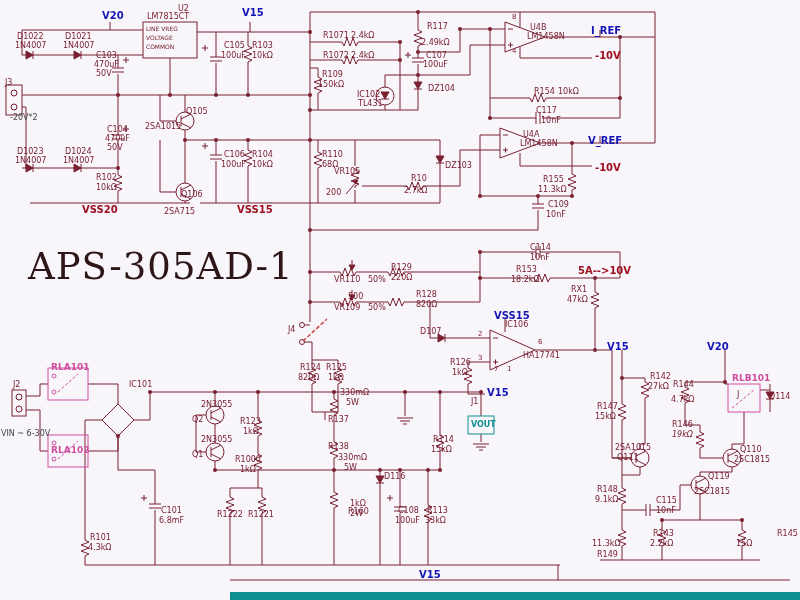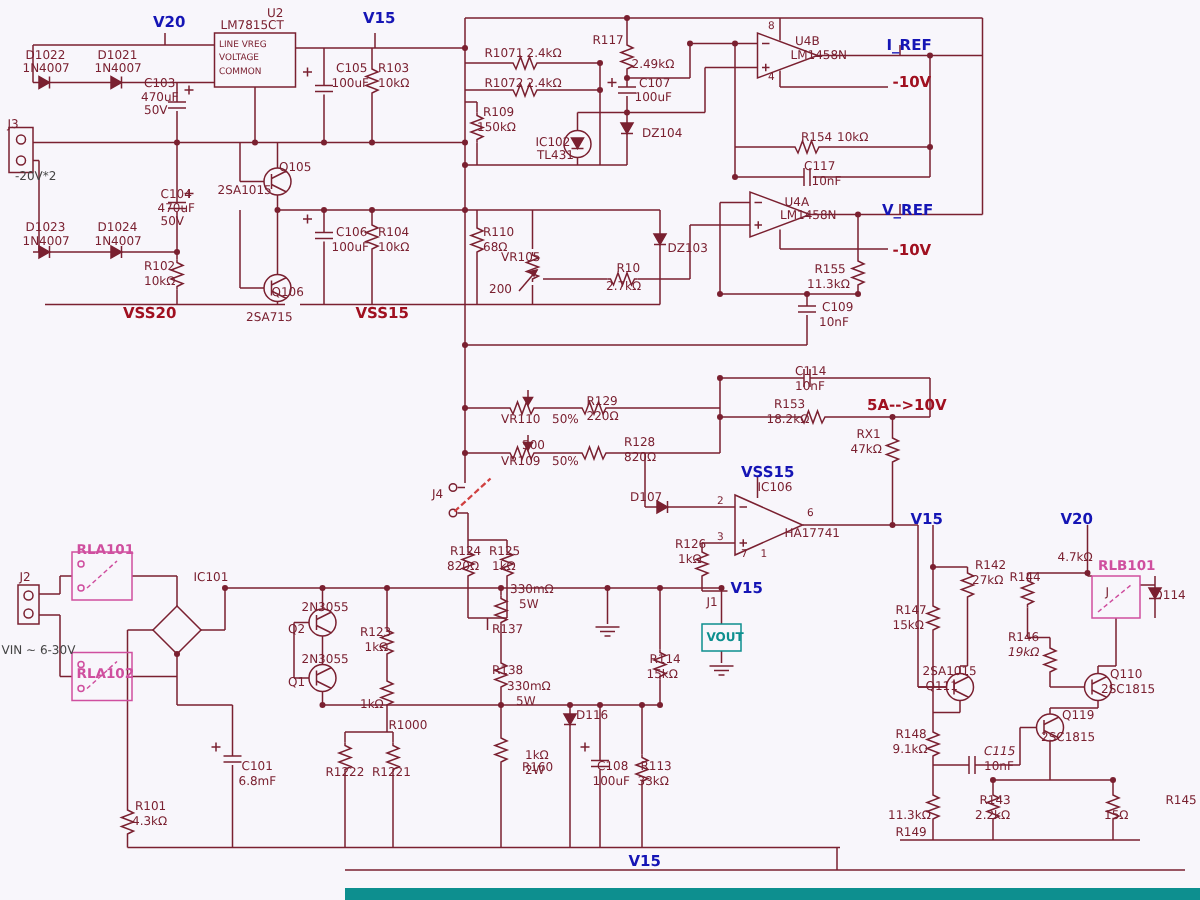--- a/index.html
+++ b/index.html
@@ -311,21 +311,21 @@
       <span class="lbl ref" style="left: 94px; top: 61px;">470uF</span>
       <span class="lbl ref" style="left: 96px; top: 70px;">50V</span>
       <span class="lbl ref" style="left: 224px; top: 42px;">C105</span>
       <span class="lbl ref" style="left: 221px; top: 52px;">100uF</span>
       <span class="lbl ref" style="left: 252px; top: 42px;">R103</span>
       <span class="lbl ref" style="left: 252px; top: 52px;">10kΩ</span>
       <span class="lbl ref" style="left: 323px; top: 32px;">R1071</span>
       <span class="lbl ref" style="left: 351px; top: 32px;">2.4kΩ</span>
       <span class="lbl ref" style="left: 323px; top: 52px;">R1072</span>
       <span class="lbl ref" style="left: 351px; top: 52px;">2.4kΩ</span>
-      <span class="lbl ref" style="left: 395px; top: 23px; text-align: right;">R117</span>
+      <span class="lbl ref" style="left: 427px; top: 23px; text-align: right;">R117</span>
       <span class="lbl ref" style="left: 421px; top: 39px;">2.49kΩ</span>
       <span class="lbl ref" style="left: 426px; top: 52px;">C107</span>
       <span class="lbl ref" style="left: 423px; top: 61px;">100uF</span>
       <span class="lbl ref" style="left: 530px; top: 24px;">U4B</span>
       <span class="lbl ref" style="left: 527px; top: 33px;">LM1458N</span>
       <span class="lbl net" style="left: 591px; top: 26px;">I_REF</span>
       <span class="lbl pwr" style="left: 595px; top: 51px;">-10V</span>
       <span class="lbl pin" style="left: 512px; top: 14px;">8</span>
       <span class="lbl pin" style="left: 512px; top: 48px;">4</span>
       <span class="lbl ref" style="left: 322px; top: 71px;">R109</span>
@@ -366,20 +366,21 @@
       <span class="lbl ref" style="left: 543px; top: 176px;">R155</span>
       <span class="lbl ref" style="left: 538px; top: 186px;">11.3kΩ</span>
       <span class="lbl ref" style="left: 548px; top: 201px;">C109</span>
       <span class="lbl ref" style="left: 546px; top: 211px;">10nF</span>
       <span class="lbl ref" style="left: 96px; top: 174px;">R102</span>
       <span class="lbl ref" style="left: 96px; top: 184px;">10kΩ</span>
       <span class="lbl ref" style="left: 181px; top: 191px;">Q106</span>
       <span class="lbl ref" style="left: 164px; top: 208px;">2SA715</span>
       <span class="lbl pwr" style="left: 82px; top: 205px;">VSS20</span>
       <span class="lbl pwr" style="left: 237px; top: 205px;">VSS15</span>
+      <span class="lbl title" style="left: 28px; top: 248px;">APS-305AD-1</span>
       <span class="lbl ref" style="left: 530px; top: 244px;">C114</span>
       <span class="lbl ref" style="left: 530px; top: 254px;">10nF</span>
       <span class="lbl ref" style="left: 391px; top: 264px;">R129</span>
       <span class="lbl ref" style="left: 391px; top: 274px;">220Ω</span>
       <span class="lbl ref" style="left: 516px; top: 266px;">R153</span>
       <span class="lbl ref" style="left: 511px; top: 276px;">18.2kΩ</span>
       <span class="lbl pwr" style="left: 578px; top: 266px;">5A--&gt;10V</span>
       <span class="lbl ref" style="left: 334px; top: 276px;">VR110</span>
       <span class="lbl ref" style="left: 368px; top: 276px;">50%</span>
       <span class="lbl ref" style="left: 348px; top: 293px;">500</span>
@@ -410,21 +411,21 @@
       <span class="lbl ref" style="left: 13px; top: 381px;">J2</span>
       <span class="lbl ref" style="left: 129px; top: 381px;">IC101</span>
       <span class="lbl pink" style="left: 51px; top: 446px;">RLA102</span>
       <span class="lbl ann" style="left: 1px; top: 430px;">VIN ~ 6-30V</span>
       <span class="lbl ref" style="left: 201px; top: 401px;">2N3055</span>
       <span class="lbl ref" style="left: 192px; top: 416px;">Q2</span>
       <span class="lbl ref" style="left: 201px; top: 436px;">2N3055</span>
       <span class="lbl ref" style="left: 192px; top: 451px;">Q1</span>
       <span class="lbl ref" style="left: 240px; top: 418px;">R123</span>
       <span class="lbl ref" style="left: 243px; top: 428px;">1kΩ</span>
-      <span class="lbl ref" style="left: 235px; top: 480px; margin-left: 24px;">R1000</span>
+      <span class="lbl ref" style="left: 235px; top: 456px;">R1000</span>
       <span class="lbl ref" style="left: 240px; top: 466px;">1kΩ</span>
       <span class="lbl ref" style="left: 217px; top: 511px;">R1222</span>
       <span class="lbl ref" style="left: 248px; top: 511px;">R1221</span>
       <span class="lbl ref" style="left: 161px; top: 507px;">C101</span>
       <span class="lbl ref" style="left: 159px; top: 517px;">6.8mF</span>
       <span class="lbl ref" style="left: 90px; top: 534px;">R101</span>
       <span class="lbl ref" style="left: 88px; top: 544px;">4.3kΩ</span>
       <span class="lbl ref" style="left: 340px; top: 389px;">330mΩ</span>
       <span class="lbl ref" style="left: 346px; top: 399px;">5W</span>
       <span class="lbl ref" style="left: 328px; top: 416px;">R137</span>
@@ -442,35 +443,35 @@
       <span class="lbl ref" style="left: 433px; top: 436px;">R114</span>
       <span class="lbl ref" style="left: 431px; top: 446px;">15kΩ</span>
       <span class="lbl ref" style="left: 471px; top: 398px;">J1</span>
       <span class="lbl teal" style="left: 471px; top: 421px;">VOUT</span>
       <span class="lbl net" style="left: 419px; top: 570px;">V15</span>
       <span class="lbl net" style="left: 607px; top: 342px;">V15</span>
       <span class="lbl net" style="left: 707px; top: 342px;">V20</span>
       <span class="lbl ref" style="left: 650px; top: 373px;">R142</span>
       <span class="lbl ref" style="left: 648px; top: 383px;">27kΩ</span>
       <span class="lbl ref" style="left: 673px; top: 381px;">R144</span>
-      <span class="lbl ref" style="left: 671px; top: 368px; margin-left: 34px;">4.7kΩ</span>
+      <span class="lbl ref" style="left: 671px; top: 396px;">4.7kΩ</span>
       <span class="lbl pink" style="left: 732px; top: 374px;">RLB101</span>
       <span class="lbl ref" style="left: 737px; top: 391px;">J</span>
       <span class="lbl ref" style="left: 769px; top: 393px;">D114</span>
       <span class="lbl ref" style="left: 597px; top: 403px;">R147</span>
       <span class="lbl ref" style="left: 595px; top: 413px;">15kΩ</span>
       <span class="lbl ref" style="left: 672px; top: 421px;">R146</span>
       <span class="lbl ref" style="left: 672px; top: 431px; font-style: italic;">19kΩ</span>
       <span class="lbl ref" style="left: 615px; top: 444px;">2SA1015</span>
       <span class="lbl ref" style="left: 617px; top: 454px;">Q111</span>
       <span class="lbl ref" style="left: 740px; top: 446px;">Q110</span>
       <span class="lbl ref" style="left: 734px; top: 456px;">2SC1815</span>
       <span class="lbl ref" style="left: 708px; top: 473px;">Q119</span>
       <span class="lbl ref" style="left: 694px; top: 488px;">2SC1815</span>
-      <span class="lbl ref" style="left: 656px; top: 497px; font-style: italic;">C115</span>
+      <span class="lbl ref" style="left: 656px; top: 497px;">C115</span>
       <span class="lbl ref" style="left: 656px; top: 507px;">10nF</span>
       <span class="lbl ref" style="left: 597px; top: 486px;">R148</span>
       <span class="lbl ref" style="left: 595px; top: 496px;">9.1kΩ</span>
       <span class="lbl ref" style="left: 597px; top: 551px;">R149</span>
       <span class="lbl ref" style="left: 592px; top: 540px;">11.3kΩ</span>
       <span class="lbl ref" style="left: 653px; top: 530px;">R143</span>
       <span class="lbl ref" style="left: 650px; top: 540px;">2.2kΩ</span>
       <span class="lbl ref" style="left: 733px; top: 530px; padding-left: 44px;">R145</span>
       <span class="lbl ref" style="left: 736px; top: 540px;">15Ω</span>
     </div>

